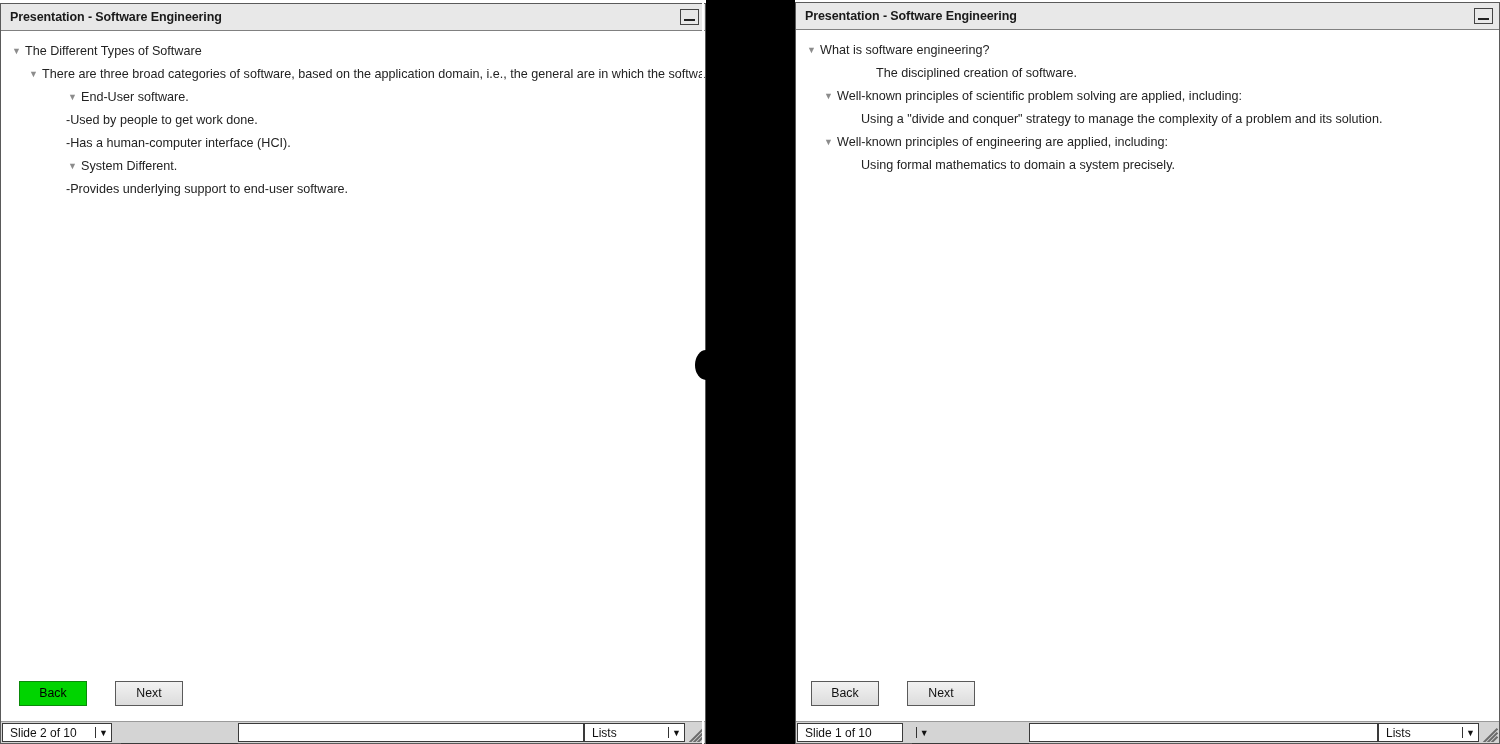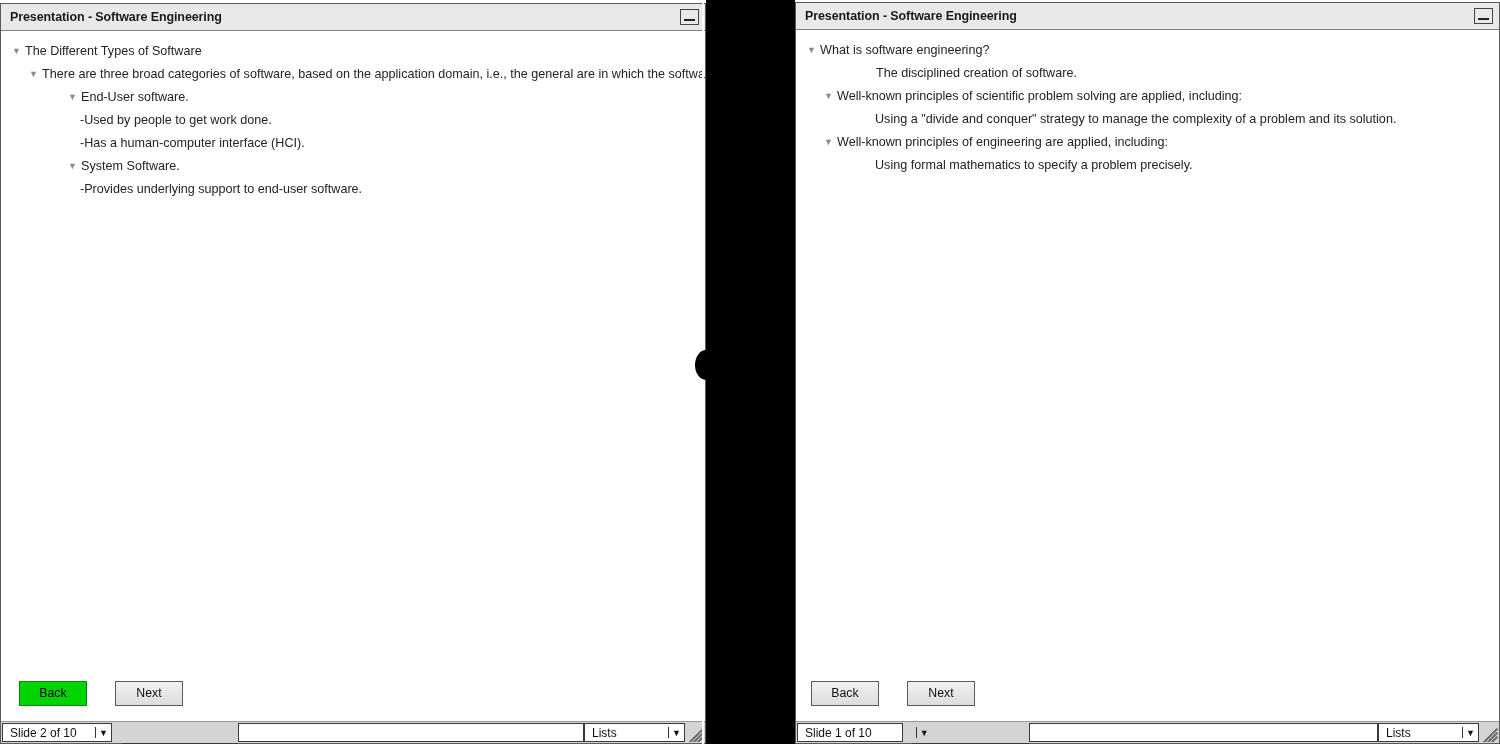--- a/index.html
+++ b/index.html
@@ -127,21 +127,21 @@
     font-size: 9px;
     line-height: 23px;
     text-align: left;
   }
   .oline .tri.blank { color: transparent; }
   .oline .txt { flex: 0 0 auto; }
 
   .lvl0 { padding-left: 11px; }
   .lvl1 { padding-left: 28px; }
   .lvl2 { padding-left: 67px; }
-  .lvl3 { padding-left: 66px; }
+  .lvl3 { padding-left: 52px; }
 
   
   .btnrow {
     position: absolute;
     left: 0;
     right: 0;
     bottom: 0;
     height: 56px;
     display: flex;
     align-items: center;
@@ -265,21 +265,21 @@
         <div class="oline lvl3">
           <span class="tri blank"></span>
           <span class="txt">-Used by people to get work done.</span>
         </div>
         <div class="oline lvl3">
           <span class="tri blank"></span>
           <span class="txt">-Has a human-computer interface (HCI).</span>
         </div>
         <div class="oline lvl2">
           <span class="tri">▼</span>
-          <span class="txt">System Software.</span>
+          <span class="txt">System Different.</span>
         </div>
         <div class="oline lvl3">
           <span class="tri blank"></span>
           <span class="txt">-Provides underlying support to end-user software.</span>
         </div>
       </div>
 
       <div class="btnrow" style="padding-left:18px; gap:28px;">
         <div class="btn green">Back</div>
         <div class="btn">Next</div>
@@ -347,21 +347,21 @@
         <div class="oline lvl3">
           <span class="tri blank"></span>
           <span class="txt">Using a "divide and conquer" strategy to manage the complexity of a problem and its solution.</span>
         </div>
         <div class="oline lvl1">
           <span class="tri">▼</span>
           <span class="txt">Well-known principles of engineering are applied, including:</span>
         </div>
         <div class="oline lvl3">
           <span class="tri blank"></span>
-          <span class="txt">Using formal mathematics to specify a problem precisely.</span>
+          <span class="txt">Using formal mathematics to domain a system precisely.</span>
         </div>
       </div>
 
       <div class="btnrow" style="padding-left:15px; gap:28px;">
         <div class="btn">Back</div>
         <div class="btn">Next</div>
       </div>
     </div>
 
     <div class="statusbar">

